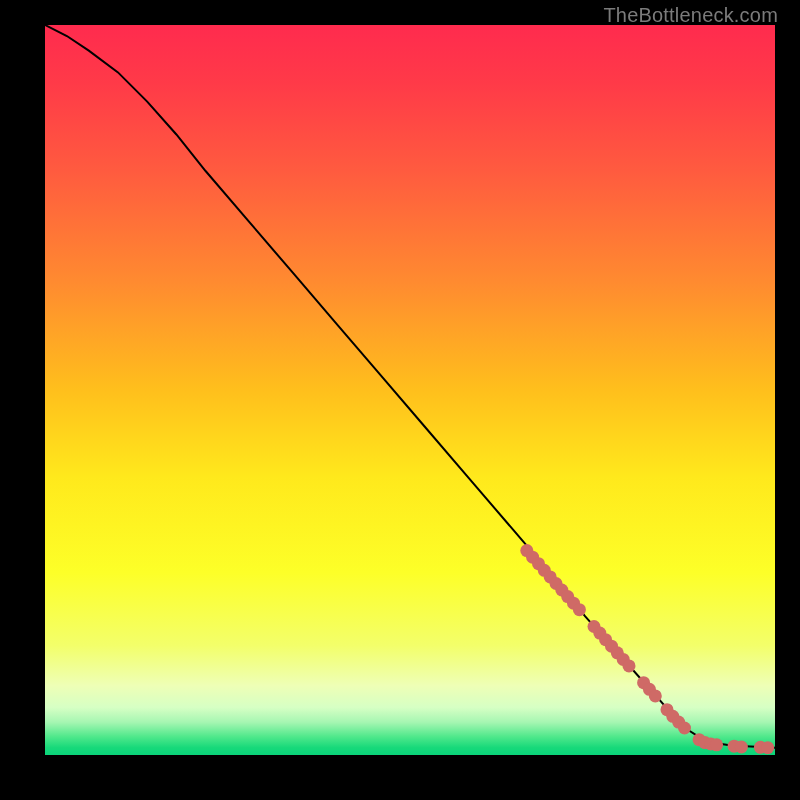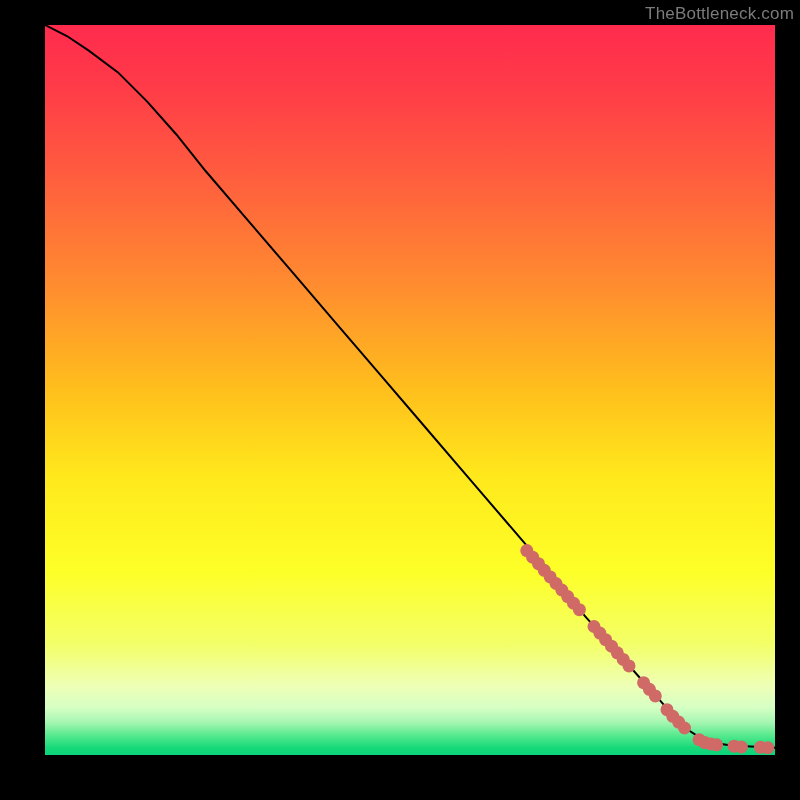--- a/index.html
+++ b/index.html
@@ -20,23 +20,23 @@
   .plot {
     position: absolute;
     left: 45px;
     top: 25px;
     width: 730px;
     height: 730px;
   }
   .attribution {
     position: absolute;
     top: 4px;
-    right: 6px;
+    right: 22px;
     color: #7b7b7b;
-    font-size: 17px;
+    font-size: 20px;
     font-weight: 500;
     letter-spacing: 0.2px;
   }
 </style>
 </head>
 <body>
 <div class="frame">
 
   <div class="attribution">TheBottleneck.com</div>
 

